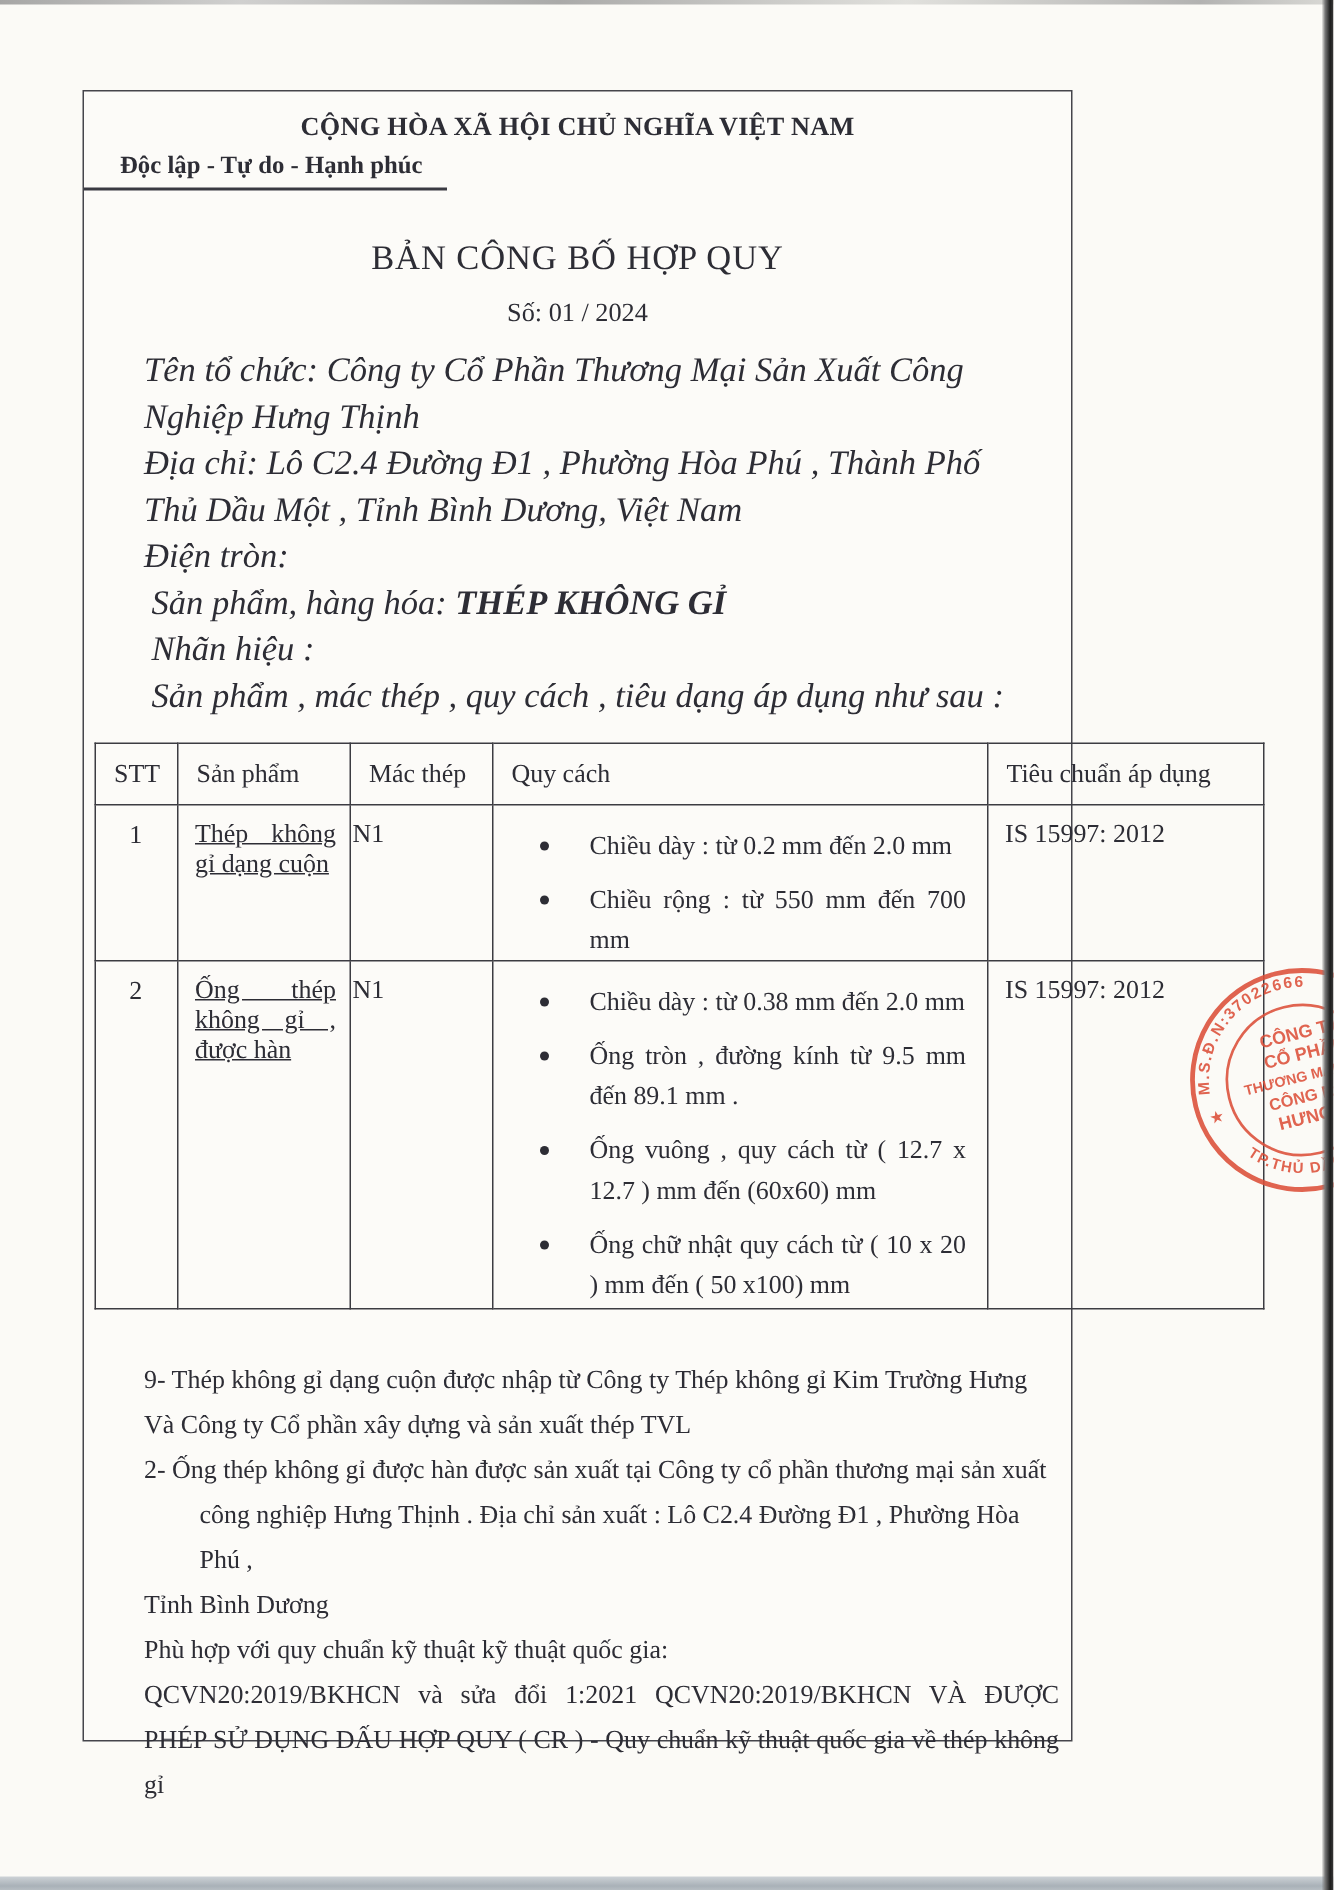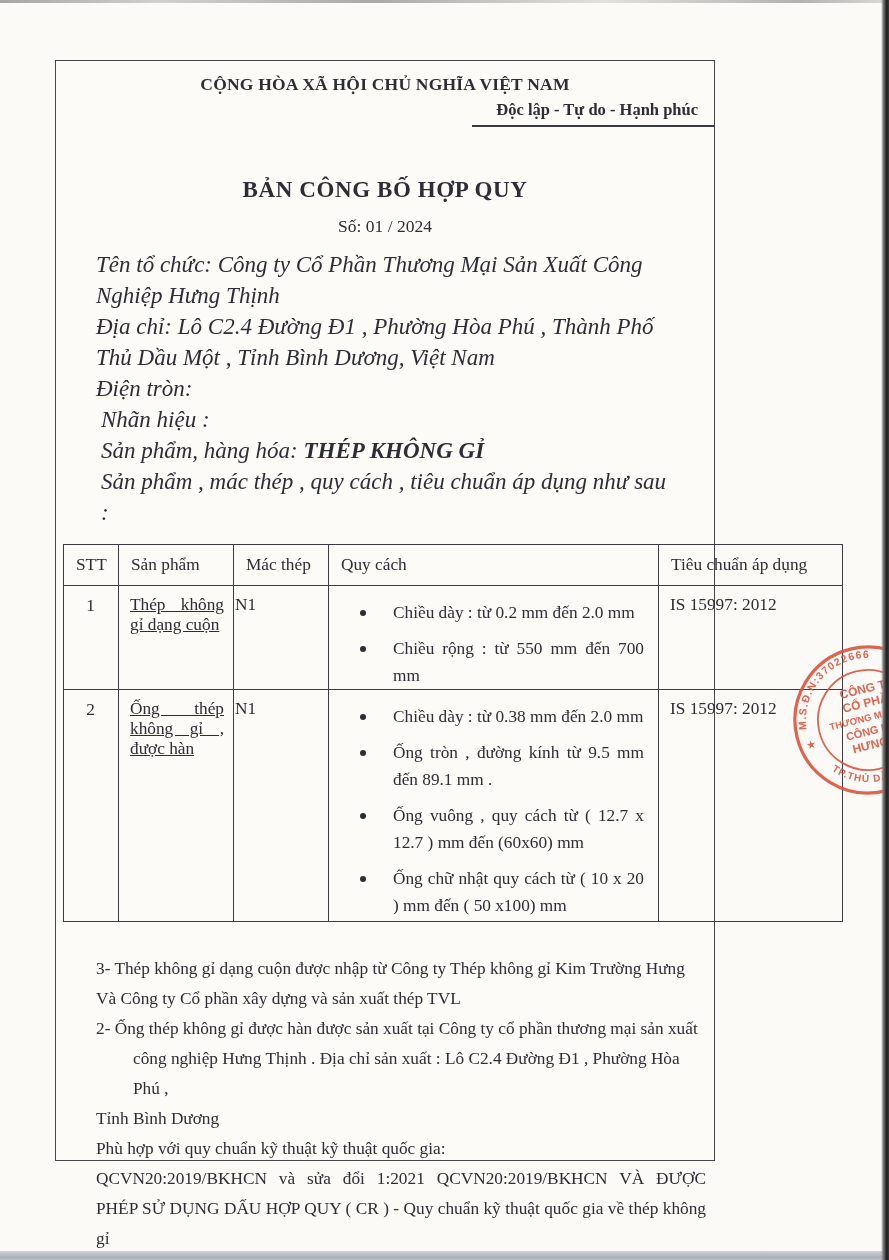--- a/index.html
+++ b/index.html
@@ -21,23 +21,23 @@
   .scan-bottomband { position:absolute; bottom:0; left:0; width:100%; height:9px;
     background:linear-gradient(to bottom,#cdd2d6,#a9b1b8 70%,#b6bdc2); z-index:29; }
   
   .frame {
     position:absolute; left:55px; top:60px; width:660px; height:1101px;
     border:1.6px solid #45454b;
     background:#fcfbf8;
     box-sizing:border-box;
   }
   .nat-title { margin:12px 0 0 0; text-align:center; font-weight:bold; font-size:17.5px; line-height:22px; letter-spacing:.2px; }
-  .motto-wrap { text-align:right; margin-top:3px; line-height:24px; }
+  .motto-wrap { text-align:left; margin-top:3px; line-height:24px; }
   .motto { display:inline-block; font-weight:bold; font-size:16.5px; padding:0 16px 3px 24px; border-bottom:2.2px solid #3a3a42; }
-  .doc-title { margin-top:48px; text-align:center; font-weight:bold; font-size:23px; line-height:30px; letter-spacing:.6px; }
+  .doc-title { margin-top:30px; text-align:center; font-weight:normal; font-size:23px; line-height:30px; letter-spacing:.6px; }
   .doc-no { margin-top:8px; text-align:center; font-size:17.5px; line-height:26px; }
   .info { margin:10px 44px 16px 40px; font-size:23px; line-height:31px;font-style:italic; }
   .info p { margin:0; }
   .ind { padding-left:5px; }
   .bold { font-weight:bold; }
   
   table.spec { border-collapse:collapse; table-layout:fixed; width:779px; margin:6px 0 0 7px; font-size:17.3px; }
   table.spec th, table.spec td { border:1.6px solid #3c3c42; vertical-align:top; font-weight:normal; box-sizing:border-box; }
   table.spec th { height:41px; vertical-align:middle; text-align:left; padding:0 0 0 12px; }
   th.c-stt, td.c-stt { text-align:center; padding-left:0;font-family:Liberation Serif, serif; }
@@ -73,23 +73,23 @@
     <span class="motto">Độc lập - Tự do - Hạnh phúc</span>
   </div>
 
   <div class="doc-title">BẢN CÔNG BỐ HỢP QUY</div>
   <div class="doc-no">Số: 01 / 2024</div>
 
   <div class="info">
     <p>Tên tổ chức: Công ty Cổ Phần Thương Mại Sản Xuất Công Nghiệp Hưng Thịnh</p>
     <p>Địa chỉ: Lô C2.4 Đường Đ1 , Phường Hòa Phú , Thành Phố Thủ Dầu Một , Tỉnh Bình Dương, Việt Nam</p>
     <p>Điện tròn:</p>
+    <p class="ind"><span>Sản phẩm, hàng hóa: </span><span class="bold">THÉP KHÔNG GỈ</span></p>
     <p class="ind">Nhãn hiệu :</p>
-    <p class="ind"><span>Sản phẩm, hàng hóa: </span><span class="bold">THÉP KHÔNG GỈ</span></p>
-    <p class="ind">Sản phẩm , mác thép , quy cách , tiêu chuẩn áp dụng như sau :</p>
+    <p class="ind">Sản phẩm , mác thép , quy cách , tiêu dạng áp dụng như sau :</p>
   </div>
 
   <table class="spec">
     <colgroup>
       <col style="width:55px">
         <col style="width:115px">
         <col style="width:95px">
         <col style="width:330px">
         <col style="width:184px">
     </colgroup>
@@ -124,21 +124,21 @@
           <li>Ống vuông , quy cách từ ( 12.7 x 12.7 ) mm đến (60x60) mm</li>
           <li>Ống chữ nhật quy cách từ ( 10 x 20 ) mm đến ( 50 x100) mm</li>
         </ul>
       </td>
       <td class="c-tc">IS 15997: 2012</td>
     </tr>
   </tbody>
     </table>
 
   <div class="notes">
-    <div>3-  Thép không gỉ dạng cuộn được nhập từ Công ty Thép không gỉ Kim Trường Hưng</div>
+    <div>9-  Thép không gỉ dạng cuộn được nhập từ Công ty Thép không gỉ Kim Trường Hưng</div>
     <div>Và Công ty Cổ phần xây dựng và sản xuất thép TVL</div>
     <div>2-  Ống thép không gỉ được hàn được sản xuất tại Công ty cổ phần thương mại sản xuất</div>
     <div class="hang">công nghiệp Hưng Thịnh . Địa chỉ sản xuất : Lô C2.4 Đường Đ1 , Phường Hòa Phú ,</div>
     <div>Tỉnh Bình Dương</div>
     <div>Phù hợp với quy chuẩn kỹ thuật kỹ thuật quốc gia:</div>
     <div class="qcvn-l1">QCVN20:2019/BKHCN và sửa đổi 1:2021 QCVN20:2019/BKHCN VÀ ĐƯỢC</div>
     <div class="qcvn-l2">PHÉP SỬ DỤNG DẤU HỢP QUY ( CR ) -  Quy chuẩn kỹ thuật quốc gia về thép không gỉ</div>
   </div>
 
 </div>

